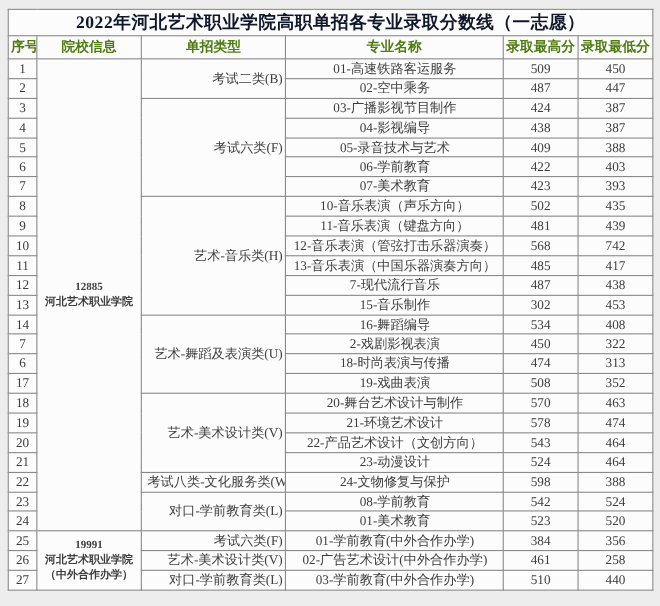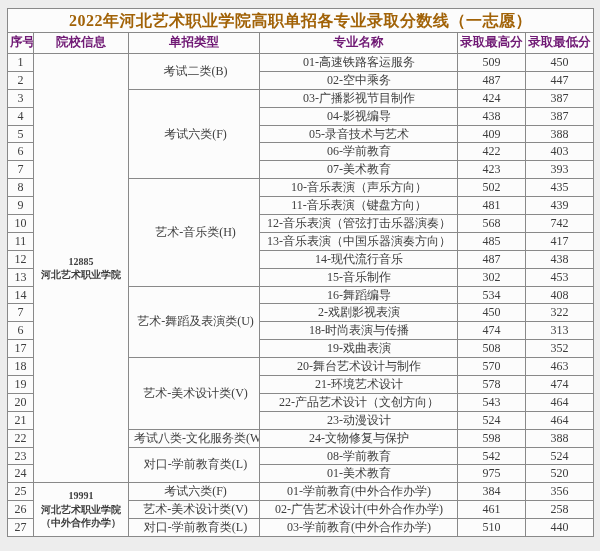--- a/index.html
+++ b/index.html
@@ -27,32 +27,32 @@
     text-align:center;
     vertical-align:middle;
     overflow:hidden;
     white-space:nowrap;
     line-height:1.25;
   }
   .title-cell{
     height:23px;
     font-size:16px;
     font-weight:bold;
-    color:#a16207;
+    color:#0f172a;
     letter-spacing:0.5px;
     margin-top:29px;
   }
   thead th{
     height:20px;
     font-weight:bold;
     font-size:12.5px;
-    color:#701a75;
+    color:#4d7c0f;
   }
   tbody td{height:16.9px;}
-  td.left{text-align:center;padding-left:5px;}
+  td.left{text-align:right;padding-left:5px;}
   td.major{text-align:center;padding-left:3px;}
   td.college{white-space:normal;line-height:1.35;font-size:10px;padding:0 1px;font-weight:bold;}
 </style>
 </head>
 <body>
 
 <div class="page">
   <table>
     <colgroup>
       <col style="width:26px">
@@ -141,21 +141,21 @@
           <td>742</td>
         </tr>
         <tr>
           <td>11</td>
           <td class="major">13-音乐表演（中国乐器演奏方向）</td>
           <td>485</td>
           <td>417</td>
         </tr>
         <tr>
           <td>12</td>
-          <td class="major">14-现代流行音乐</td>
+          <td class="major">7-现代流行音乐</td>
           <td>487</td>
           <td>438</td>
         </tr>
         <tr>
           <td>13</td>
           <td class="major">15-音乐制作</td>
           <td>302</td>
           <td>453</td>
         </tr>
         <tr>
@@ -218,21 +218,21 @@
         <tr>
           <td>23</td>
           <td rowspan="2" class="left">对口-学前教育类(L)</td>
           <td class="major">08-学前教育</td>
           <td>542</td>
           <td>524</td>
         </tr>
         <tr>
           <td>24</td>
           <td class="major">01-美术教育</td>
-          <td>975</td>
+          <td>523</td>
           <td>520</td>
         </tr>
         <tr>
           <td>25</td>
           <td rowspan="3" class="college">19991<br>河北艺术职业学院<br>（中外合作办学）</td>
           <td class="left">考试六类(F)</td>
           <td class="major">01-学前教育(中外合作办学)</td>
           <td>384</td>
           <td>356</td>
         </tr>

